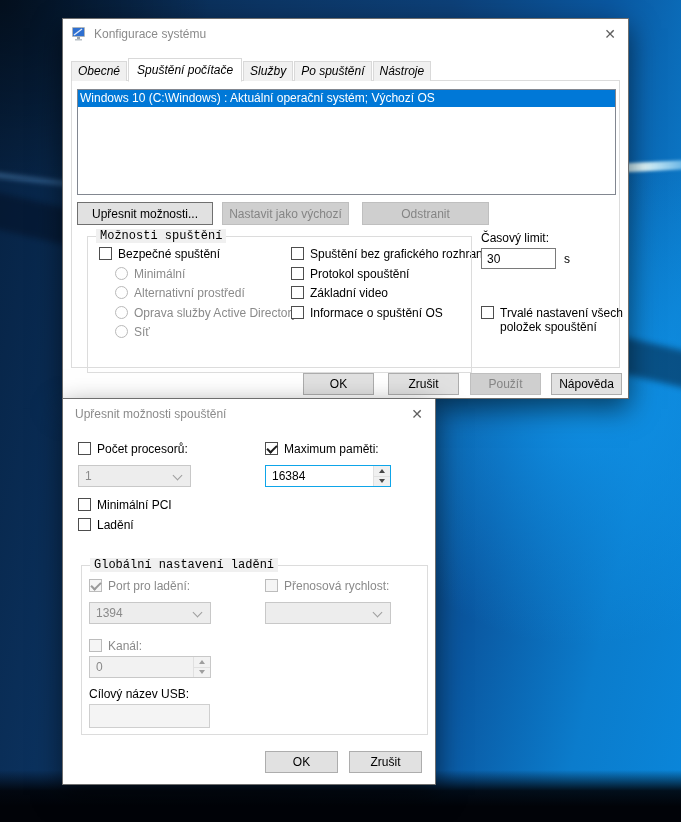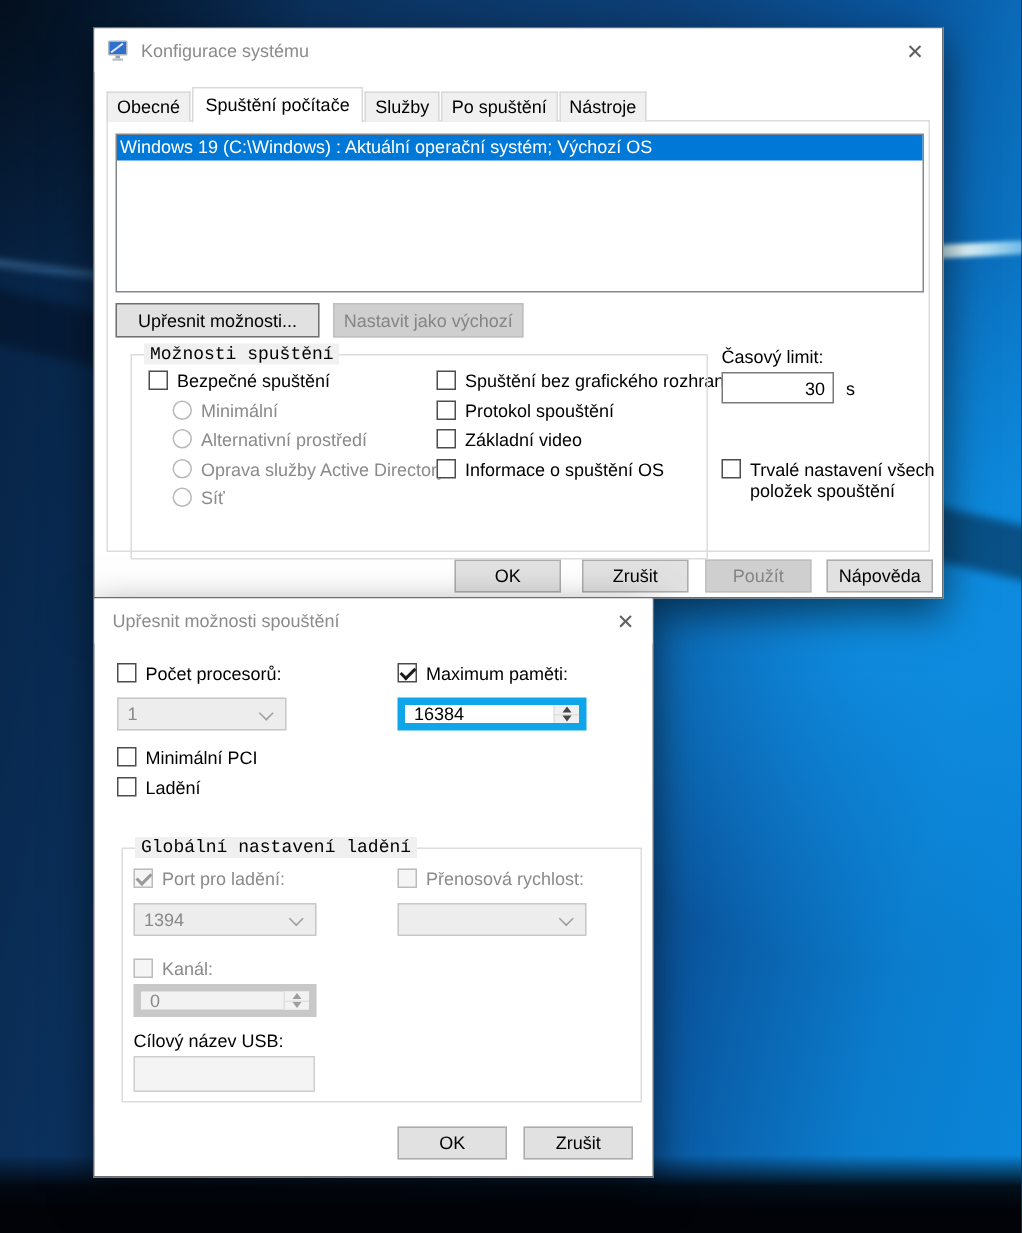--- a/index.html
+++ b/index.html
@@ -46,21 +46,21 @@
   .cb.checked::after{content:"";position:absolute;left:1px;top:2px;width:8px;height:4px;
     border-left:2px solid #1c1c1c;border-bottom:2px solid #1c1c1c;transform:rotate(-45deg);}
   .cb.dis.checked::after{border-color:#9a9a9a;}
   .radio{flex:0 0 auto;width:13px;height:13px;box-sizing:border-box;border:1px solid #b9b9b9;border-radius:50%;background:#fefefe;}
   .lbl{font-size:12px;}
   .dim{color:#8a8a8a;}
   .dd{position:absolute;box-sizing:border-box;border:1px solid #c8c8c8;background:#ededed;
     color:#8a8a8a;display:flex;align-items:center;padding-left:6px;font-size:12px;}
   .chev{position:absolute;right:9px;top:6px;width:6px;height:6px;
     border-right:1px solid #9e9e9e;border-bottom:1px solid #9e9e9e;transform:rotate(45deg);}
-  .spin{position:absolute;box-sizing:border-box;border:5px solid #0ea5e9;background:#fff;}
+  .spin{position:absolute;box-sizing:border-box;border:1px solid #0ea5e9;background:#fff;}
   .spin .val{position:absolute;left:6px;top:0;bottom:0;display:flex;align-items:center;font-size:12px;}
   .spin .btns{position:absolute;right:0;top:0;bottom:0;width:17px;display:flex;flex-direction:column;}
   .spin .sb{flex:1;background:#f0f0f0;border-left:1px solid #e0e0e0;display:flex;align-items:center;justify-content:center;}
   .spin .sb + .sb{border-top:1px solid #e0e0e0;}
   .tri-up{width:0;height:0;border-left:3px solid transparent;border-right:3px solid transparent;border-bottom:4px solid #474747;}
   .tri-down{width:0;height:0;border-left:3px solid transparent;border-right:3px solid transparent;border-top:4px solid #474747;}
   .spin.dis{border-color:#c8c8c8;background:#f2f2f2;}
   .spin.dis .val{color:#8a8a8a;}
   .spin.dis .sb{background:#f2f2f2;}
   .spin.dis .tri-up{border-bottom-color:#9e9e9e;}
@@ -69,41 +69,41 @@
     font-family:"Liberation Sans",sans-serif;font-size:12px;padding:2px 5px;}
   .inp.dis{border-color:#cfcfcf;background:#f4f4f4;}
   .slabel{position:absolute;font-size:12px;line-height:14px;}
 
   
   .dlg-main{left:62px;top:18px;width:567px;height:381px;}
   .dlg-main .titlebar{padding-left:8px;}
   .app-icon{width:16px;height:16px;display:inline-block;margin-right:7px;}
   .tabstrip{position:absolute;left:8px;top:41px;height:21px;display:flex;align-items:flex-end;z-index:3;}
   .tab{background:#f0f0f0;border:1px solid #d9d9d9;border-bottom:none;padding:2px 6px 3px;margin-right:1px;
-    font-size:12px;white-space:nowrap;}
+    font-size:12px;white-space:nowrap;font-style:italic;}
   .tab.active{background:#fff;padding:4px 8px 4px;position:relative;z-index:4;margin-bottom:-1px;border-bottom:1px solid #fff;}
   .tabpanel{position:absolute;left:8px;top:61px;width:549px;height:288px;border:1px solid #dcdcdc;box-sizing:border-box;z-index:1;}
   .bootlist{position:absolute;left:14px;top:70px;width:539px;height:106px;background:#fff;border:1px solid #828790;box-sizing:border-box;z-index:2;}
   .bootitem{height:17px;line-height:17px;padding:0 2px;font-size:12px;white-space:nowrap;overflow:hidden;}
   .bootitem.selected{background:#0078d7;color:#fff;}
   .btn-advanced{left:14px;top:183px;width:136px;height:23px;z-index:2;}
   .btn-setdefault{left:159px;top:183px;width:127px;height:23px;z-index:2;}
   .btn-delete{left:299px;top:183px;width:127px;height:23px;z-index:2;}
   .grp-boot{left:24px;top:217px;width:385px;height:137px;z-index:2;}
   .pos-safeboot{left:36px;top:228px;}
   .pos-radio1{left:52px;top:248px;}
   .pos-radio2{left:52px;top:267px;}
   .pos-radio3{left:52px;top:287px;}
   .pos-radio4{left:52px;top:306px;}
   .pos-cbx1{left:228px;top:228px;}
   .pos-cbx2{left:228px;top:248px;}
   .pos-cbx3{left:228px;top:267px;}
   .pos-cbx4{left:228px;top:287px;}
   .pos-timeout-label{left:418px;top:212px;}
-  .inp-timeout{left:418px;top:229px;width:75px;height:21px;text-align:right;}
+  .inp-timeout{left:418px;top:229px;width:75px;height:21px;}
   .pos-seconds{left:501px;top:233px;}
   .pos-permanent{left:418px;top:287px;width:150px;z-index:2;}
   .btn-ok-main{left:240px;top:354px;width:71px;height:22px;}
   .btn-cancel-main{left:325px;top:354px;width:71px;height:22px;}
   .btn-apply-main{left:407px;top:354px;width:71px;height:22px;}
   .btn-help-main{left:488px;top:354px;width:71px;height:22px;}
 
   
   .dlg-adv{left:62px;top:398px;width:374px;height:387px;}
   .dlg-adv .titlebar{height:30px;padding-left:12px;}
@@ -156,25 +156,26 @@
   <div class="tabstrip">
     <div class="tab">Obecné</div>
     <div class="tab active">Spuštění počítače</div>
     <div class="tab">Služby</div>
     <div class="tab">Po spuštění</div>
     <div class="tab">Nástroje</div>
   </div>
   <div class="tabpanel"></div>
 
   <div class="bootlist">
-    <div class="bootitem selected">Windows 19 (C:\Windows) : Aktuální operační systém; Výchozí OS</div>
+    <div class="bootitem selected">Windows 10 (C:\Windows) : Aktuální operační systém; Výchozí OS</div>
   </div>
 
   <div class="btn focused btn-advanced">Upřesnit možnosti...</div>
   <div class="btn disabled btn-setdefault">Nastavit jako výchozí</div>
+  <div class="btn disabled btn-delete">Odstranit</div>
 
   <div class="grp grp-boot">
     <span class="legend">Možnosti spuštění</span>
   </div>
 
   <div class="row pos-safeboot">
     <span class="cb"></span>
     <span class="lbl">Bezpečné spuštění</span>
   </div>
   <div class="row pos-radio1">

